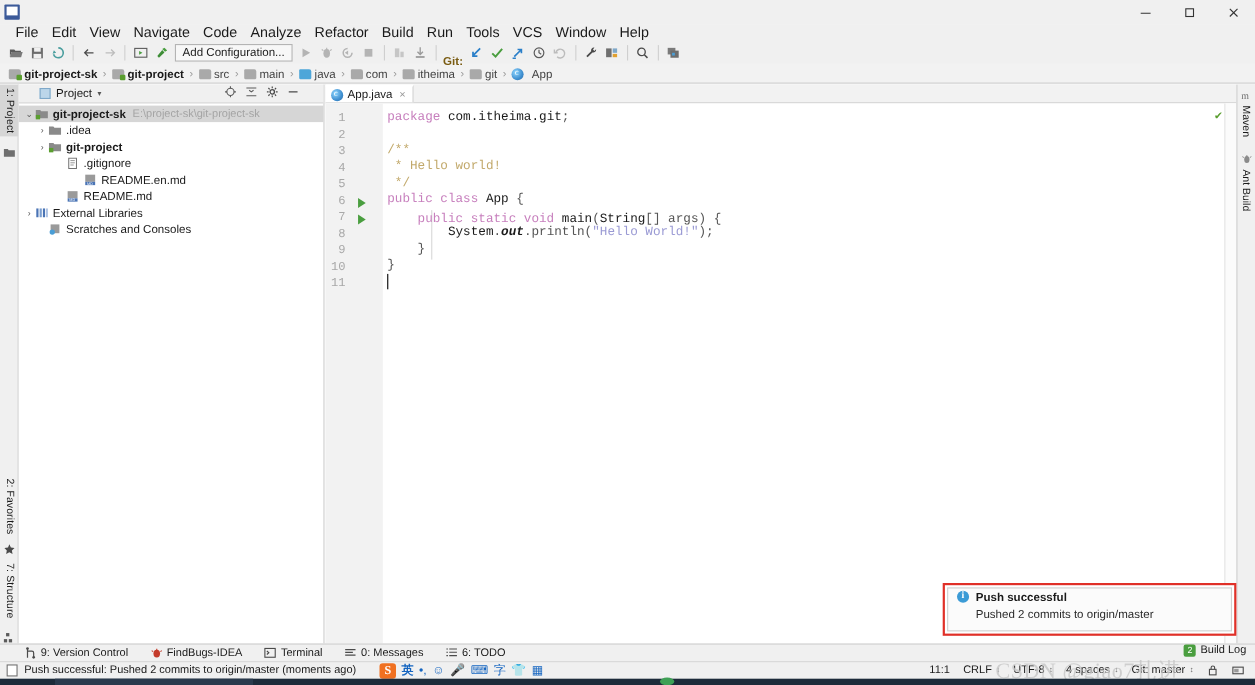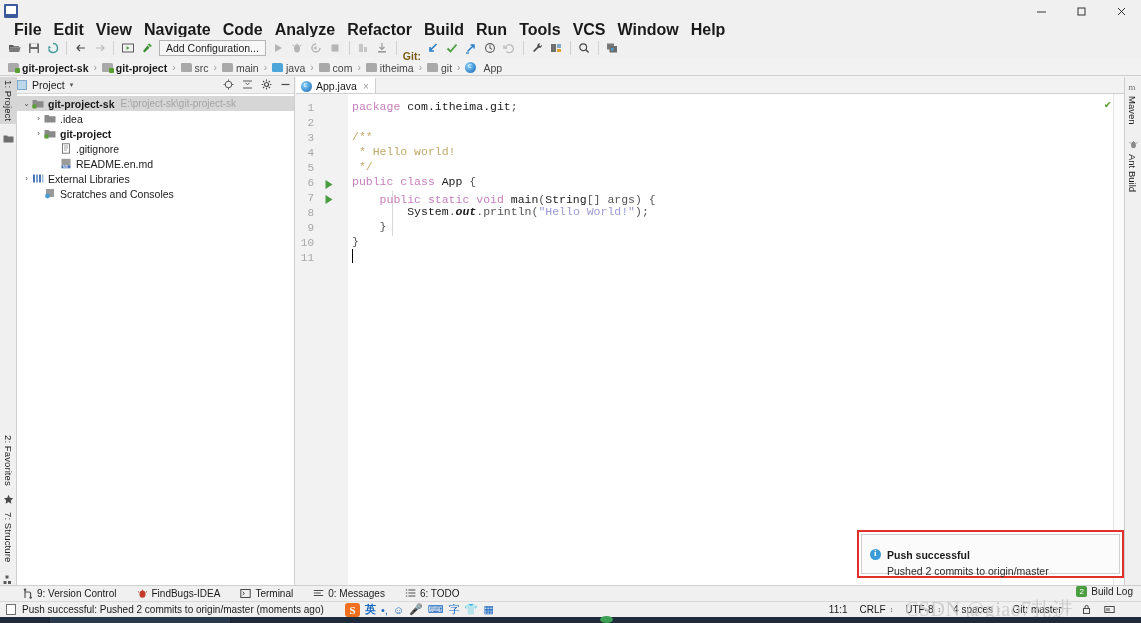--- a/index.html
+++ b/index.html
@@ -23,21 +23,21 @@
      background:#3c5a99; }
   .tb-title{ font-size:11px; color:#2b2b2b; white-space:nowrap; letter-spacing:-0.1px; }
   .wincontrols{ position:absolute; right:0; top:0; height:22px; display:flex; }
   .wc{ width:40px; height:22px; display:flex; align-items:center; justify-content:center;
      font-size:11px; color:#444; }
   .wc svg{ display:block; }
 
   
   .menubar{ position:absolute; left:0; top:22px; width:1141px; height:15px;
      background:#f0f0f0; display:flex; align-items:center; padding-left:8px; }
-  .menuitem{ font-size:16px; color:#1a1a1a; padding:0 6px; white-space:nowrap; line-height:15px;font-weight:bold;}
+  .menuitem{ font-size:13px; color:#1a1a1a; padding:0 6px; white-space:nowrap; line-height:15px;}
 
   
   .toolbar{ position:absolute; left:0; top:37px; width:1141px; height:21px;
      background:#f0f0f0; display:flex; align-items:center; padding-left:5px; }
   .tbtn{ width:19px; height:19px; display:flex; align-items:center; justify-content:center; flex:none;}
   .tsep{ width:1px; height:14px; background:#cfcfcf; margin:0 4px; flex:none;}
   .addconfig{ height:16px; border:1px solid #b4b4b4; background:#f7f7f7;
      font-size:10.5px; color:#222; padding:0 6px; line-height:14px; margin:0 3px;
      display:flex; align-items:center; white-space:nowrap;}
   .gitlabel{ font-size:10.5px; color:#7a5c12; margin:16px 3px 0 2px; font-weight:600;}
@@ -61,21 +61,21 @@
      background:#f0f0f0; border-right:1px solid #cfcfcf;}
   .vtab{ position:absolute; left:0; writing-mode:vertical-rl; font-size:9.5px;
      color:#1a1a1a; white-space:nowrap; padding:3px 3px; letter-spacing:0.1px;}
   .vtab.sel{ background:#d6d6d6; }
   .vicon{ position:absolute; left:3px; width:11px; height:11px;}
 
   
   .projpanel{ position:absolute; left:17px; top:77px; width:278px; height:508px;
      background:#ffffff; border-right:1px solid #cfcfcf; }
   .projhead{ height:17px; background:#f0f0f0; border-bottom:1px solid #d8d8d8;
-     display:flex; align-items:center; padding:0 0; }
+     display:flex; align-items:center; padding:0 19px; }
   .ph-sq{ width:10px; height:10px; background:#bcd6ea; border:1px solid #7fa8c9; flex:none;}
   .ph-label{ font-size:10.5px; margin-left:5px; color:#1a1a1a;}
   .ph-caret{ margin-left:5px; font-size:7px; color:#555;}
   .ph-right{ margin-left:auto; display:flex; align-items:center; gap:8px; padding-right:3px;}
   .tree{ padding-top:2px; font-size:10.5px; }
   .trow{ display:flex; align-items:center; height:15px; white-space:nowrap; padding-left:4px;}
   .trow.sel{ background:#d6d6d6; }
   .arrow{ width:11px; text-align:center; font-size:8px; color:#5a5a5a; flex:none;}
   .ticon{ width:12px; height:11px; margin-right:4px; flex:none; position:relative;}
   .tlabel{ color:#1a1a1a; }
@@ -116,21 +116,21 @@
   
   .rightstrip{ position:absolute; right:0; top:77px; width:17px; height:508px;
      background:#f0f0f0; border-left:1px solid #cfcfcf;}
   .rtab{ position:absolute; right:1px; writing-mode:vertical-rl; font-size:9.5px;
      color:#1a1a1a; white-space:nowrap; padding:3px 2px;}
 
   
   .notifwrap{ position:absolute; left:857px; top:530px; width:267px; height:48px;
      border:2px solid #e03028; background:#ffffff; }
   .notif{ position:absolute; left:2px; top:2px; right:2px; bottom:2px;
-     background:#fbfbfb; border:1px solid #d0d0d0; padding:14px 8px;}
+     background:#fbfbfb; border:1px solid #d0d0d0; padding:2px 8px;}
   .ninfo{ width:11px; height:11px; border-radius:50%; background:#3b9bd6; flex:none;
      position:relative;}
   .ninfo:after{ content:"i"; position:absolute; left:4px; top:-1px; font-size:9px;
      color:#fff; font-family:"Liberation Serif", serif; font-weight:bold;}
   .ntitle{ font-size:10.5px; font-weight:bold; color:#1a1a1a; }
   .nbody{ font-size:10.5px; color:#2b2b2b; margin-top:4px; margin-left:17px;}
 
   
   .bottombar{ position:absolute; left:0; top:585px; width:1141px; height:16px;
      background:#f0f0f0; border-top:1px solid #cfcfcf; display:flex; align-items:center;
@@ -143,21 +143,21 @@
   .elbadge{ width:11px; height:11px; border-radius:2px; background:#4a9e3f; color:#fff;
      font-size:8px; display:flex; align-items:center; justify-content:center; margin-right:4px;}
 
   
   .statusbar{ position:absolute; left:0; top:601px; width:1141px; height:16px;
      background:#f0f0f0; border-top:1px solid #d8d8d8; display:flex; align-items:center;
      padding-left:6px;}
   .sb-doc{ width:10px; height:11px; border:1px solid #6f6f6f; background:#fff; flex:none;
      margin-right:6px;}
   .sb-text{ font-size:10px; color:#1a1a1a; white-space:nowrap;}
-  .sb-right{ position:absolute; right:20px; display:flex; align-items:center; gap:0;}
+  .sb-right{ position:absolute; right:4px; display:flex; align-items:center; gap:0;}
   .sb-cell{ font-size:10px; color:#1a1a1a; padding:0 6px; white-space:nowrap;
      display:flex; align-items:center;}
   .sb-cell .dd{ margin-left:4px; font-size:7px; color:#555; line-height:7px;}
 
   
   .imetray{ position:absolute; left:345px; top:602px; display:flex; align-items:center;
      gap:5px; height:15px;}
   .ime-s{ width:15px; height:14px; background:#f07020; color:#fff; border-radius:3px;
      font-size:11px; font-weight:bold; display:flex; align-items:center; justify-content:center;
      font-family:"Liberation Serif", serif;}
@@ -504,32 +504,43 @@
         <span class="arrow"></span>
         <span class="ticon">
           <svg width="12" height="11" viewBox="0 0 12 11">
               <rect x="2.5" y="0.8" width="7" height="9.4" fill="#fff" stroke="#6f6f6f" stroke-width="0.9"></rect>
               <path d="M4 3h4M4 5h4M4 7h3" stroke="#8a8a8a" stroke-width="0.8"></path>
             </svg>
         </span>
         <span class="tlabel">.gitignore</span>
       </div>
 
+      <div class="trow" style="padding-left:48px;">
+        <span class="arrow"></span>
+        <span class="ticon">
+          <svg width="12" height="11" viewBox="0 0 12 11">
+              <rect x="1.5" y="0.8" width="9" height="6.5" fill="#9a9a9a"></rect>
+              <rect x="1.5" y="7.3" width="9" height="3" fill="#4a74b5"></rect>
+              <text x="3" y="10.1" font-size="3.4" fill="#fff" font-family="sans-serif">MD</text>
+            </svg>
+        </span>
+        <span class="tlabel">README.en.md</span>
+      </div>
+
       <div class="trow" style="padding-left:32px;">
         <span class="arrow"></span>
         <span class="ticon">
           <svg width="12" height="11" viewBox="0 0 12 11">
               <rect x="1.5" y="0.8" width="9" height="6.5" fill="#9a9a9a"></rect>
               <rect x="1.5" y="7.3" width="9" height="3" fill="#4a74b5"></rect>
               <text x="3" y="10.1" font-size="3.4" fill="#fff" font-family="sans-serif">MD</text>
             </svg>
         </span>
-        <span class="tlabel">README.en.md</span>
-      </div>
-
+        <span class="tlabel">README.md</span>
+      </div>
 
       <div class="trow">
         <span class="arrow">›</span>
         <span class="ticon">
           <svg width="12" height="11" viewBox="0 0 12 11">
               <rect x="1" y="1.5" width="2" height="8" fill="#4a74b5"></rect>
               <rect x="4" y="1.5" width="2" height="8" fill="#7a9ed0"></rect>
               <rect x="7" y="1.5" width="2" height="8" fill="#4a74b5"></rect>
               <rect x="10" y="1.5" width="1.4" height="8" fill="#9ab4dc"></rect>
             </svg>

